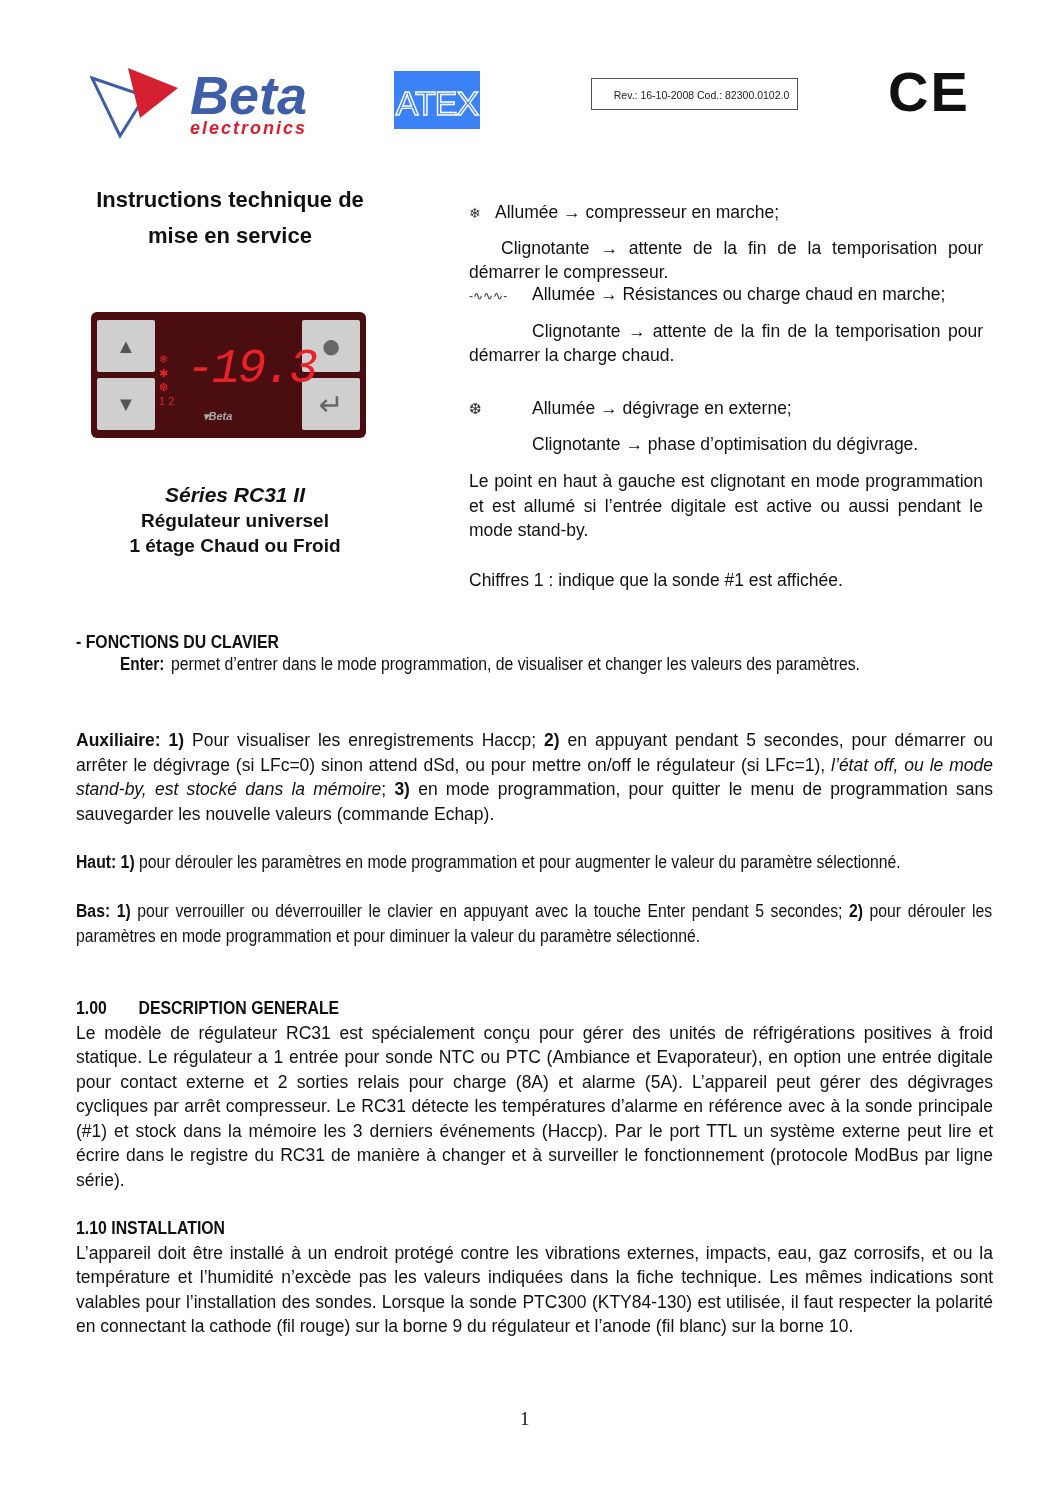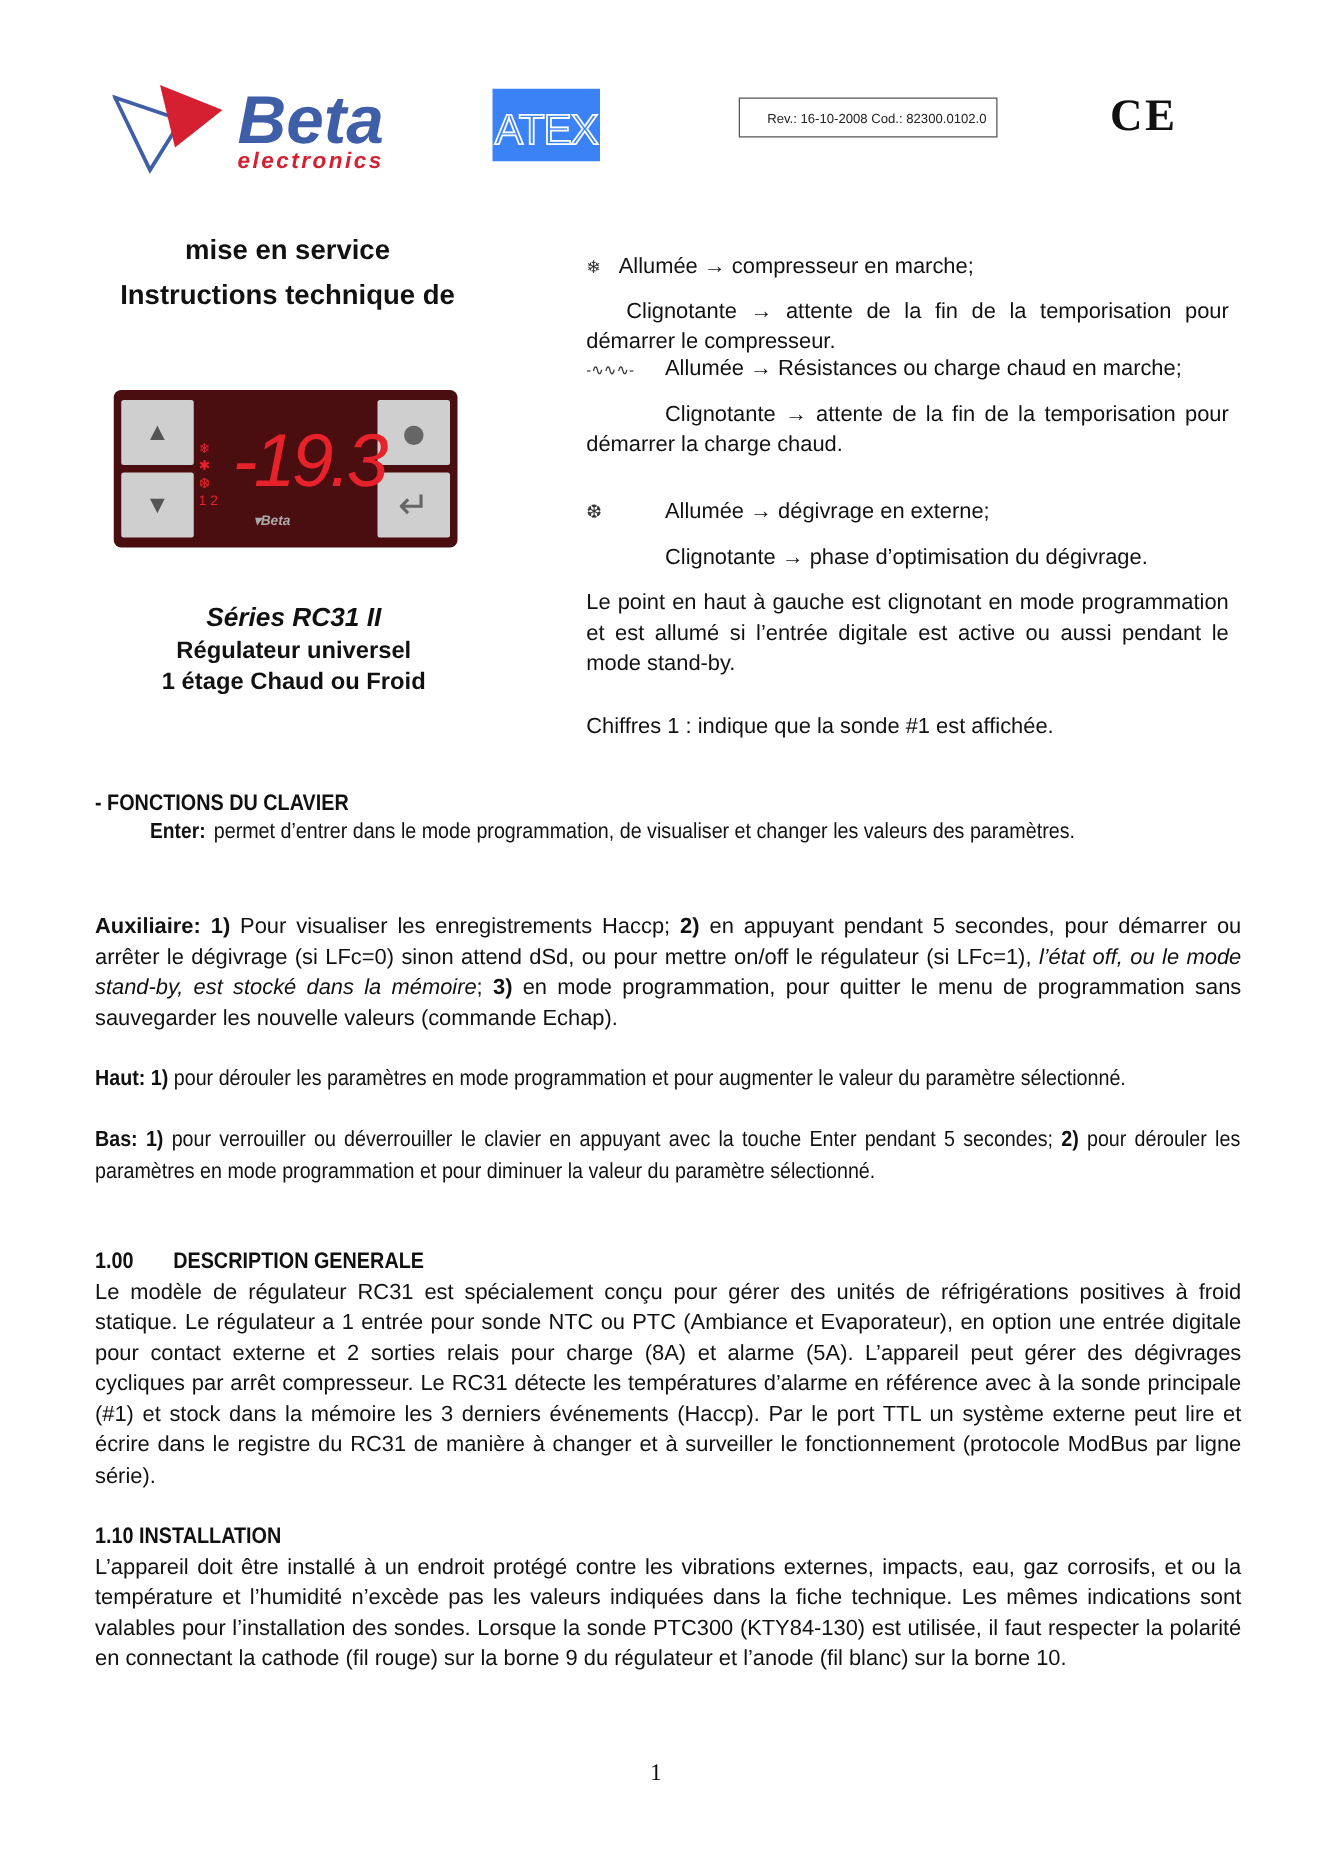--- a/index.html
+++ b/index.html
@@ -5,22 +5,22 @@
   html, body { margin: 0; padding: 0; background: #ffffff; }
   body { width: 1058px; height: 1497px; position: relative; overflow: hidden;
          font-family: "Liberation Sans", sans-serif; color: #111; }
   .abs { position: absolute; }
 
   
   .logo-beta { left: 90px; top: 66px; width: 265px; height: 76px; }
   .logo-atex { left: 394px; top: 71px; width: 86px; height: 58px; background: #3b82f6; }
   .rev-box { left: 591px; top: 78px; width: 207px; height: 32px; border: 1.5px solid #555;
              font-size: 10.5px; line-height: 32px; text-align: center; color: #222; box-sizing: border-box; padding-left: 14px; }
-  .ce-mark { left: 888px; top: 64px; font-size: 36px; font-weight: bold; letter-spacing: 2px;
-             font-family: Liberation Serif, serif; color: #111; line-height: 56px; }
+  .ce-mark { left: 888px; top: 64px; font-size: 56px; font-weight: bold; letter-spacing: 2px;
+             font-family: Liberation Sans, sans-serif; color: #111; line-height: 56px; }
 
   
   .doc-title { left: 70px; top: 182px; width: 320px; text-align: center; font-size: 22px;
                font-weight: bold; line-height: 36px; }
   .display { left: 91px; top: 312px; width: 275px; height: 126px; background: #4a0d10;
              border-radius: 6px; }
   .key { position: absolute; background: #cfcfcf; border-radius: 2px; display: flex;
          align-items: center; justify-content: center; color: #555; }
   .series { left: 90px; top: 482px; width: 290px; text-align: center; }
   .series .s1 { font-size: 21px; font-weight: bold; font-style: italic; line-height: 26px; }
@@ -53,22 +53,22 @@
 </div>
 <div class="abs logo-atex">
   <svg width="86" height="58" viewBox="0 0 86 58">
     <text x="43" y="44" text-anchor="middle" font-family="Liberation Sans, sans-serif" font-size="34" fill="none" stroke="#fff" stroke-width="1.4" letter-spacing="-1">ATEX</text>
   </svg>
 </div>
 <div class="abs rev-box">Rev.: 16-10-2008  Cod.: 82300.0102.0</div>
 <div class="abs ce-mark">CE</div>
 
 <div class="abs doc-title">
+  <div>Instructions technique de</div>
   <div>mise en service</div>
-  <div>Instructions technique de</div>
 </div>
 
 <div class="abs display">
   <div class="key" style="left:6px;top:8px;width:58px;height:52px;font-size:20px;">
       <span>▲</span>
     </div>
   <div class="key" style="left:6px;top:66px;width:58px;height:52px;font-size:20px;">
       <span>▼</span>
     </div>
   <div class="key" style="left:211px;top:8px;width:58px;height:52px;font-size:36px;color:#666;">
@@ -76,21 +76,21 @@
     </div>
   <div class="key" style="left:211px;top:66px;width:58px;height:52px;font-size:30px;color:#666;">
       <span>↵</span>
     </div>
   <div style="position:absolute;left:68px;top:40px;color:#e8222a;font-size:11px;line-height:14px;">
     <div>❄</div>
     <div>✱</div>
     <div>❆</div>
     <div>1 2</div>
   </div>
-  <div style="position:absolute;left:95px;top:22px;color:#e8222a;font-family:Liberation Sans, sans-serif;font-size:60px;font-style:italic;line-height:70px;letter-spacing:-3px;">-19.3</div>
+  <div style="position:absolute;left:95px;top:22px;color:#e8222a;font-family:Liberation Mono, monospace;font-size:48px;font-style:italic;line-height:70px;letter-spacing:-3px;">-19.3</div>
   <div style="position:absolute;left:112px;top:98px;color:#aaa;font-size:11px;font-weight:bold;font-style:italic;">▾<span>Beta</span></div>
 </div>
 
 <div class="abs series">
   <div class="s1">Séries RC31 II</div>
   <div class="s2">Régulateur universel</div>
   <div class="s2">1 étage Chaud ou Froid</div>
 </div>
 
 <div class="abs rcol" style="top:190px;">

